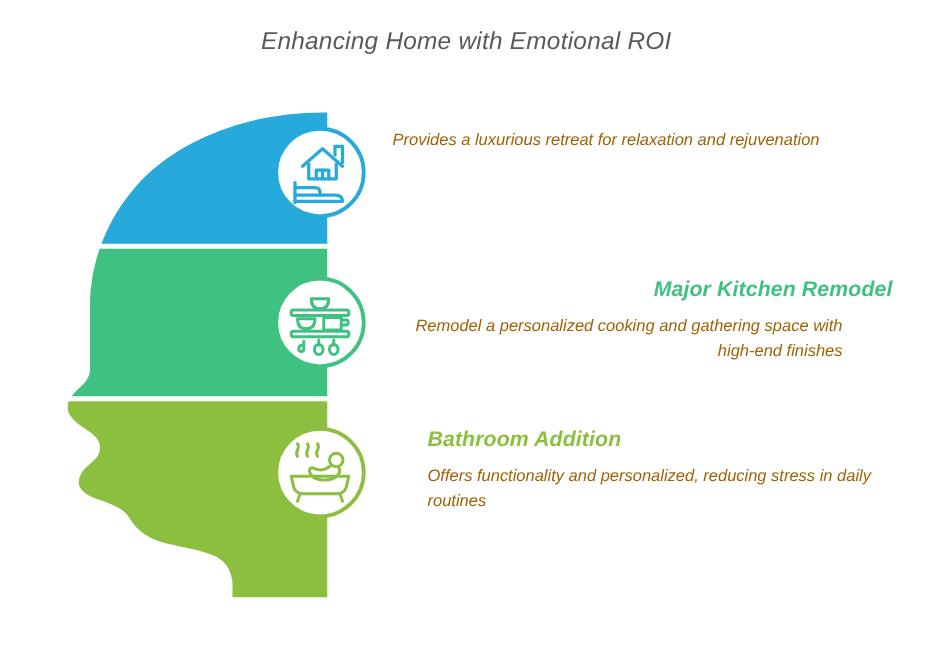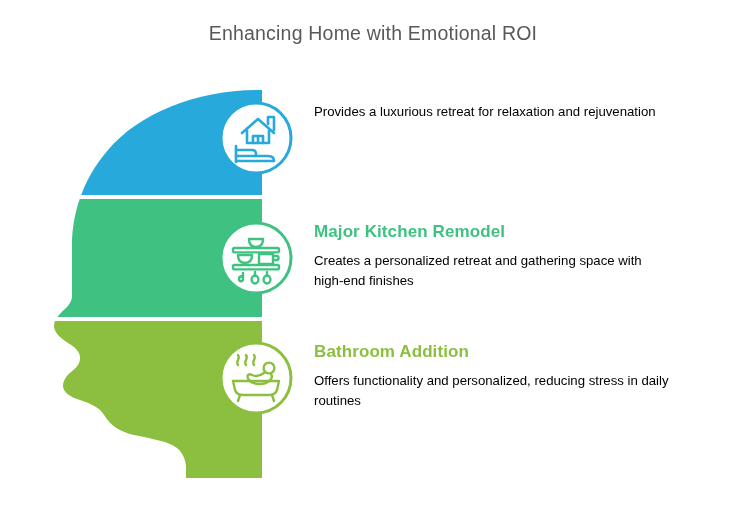--- a/index.html
+++ b/index.html
@@ -13,20 +13,21 @@
     position: relative;
     overflow: hidden;
     font-family: "Liberation Sans", sans-serif;
     -webkit-font-smoothing: antialiased;
   }
   #infographic {
     position: absolute;
     inset: 0;
     width: 623px;
     height: 528px;
+    font-style: italic;
   }
   #page-title {
     position: absolute;
     top: 22px;
     left: 0;
     width: 746px;
     text-align: center;
     font-size: 19.5px;
     font-weight: 400;
     color: #58595b;
@@ -47,28 +48,28 @@
   }
   .item-title {
     font-size: 17px;
     font-weight: bold;
     margin: 0 0 9px 0;
     letter-spacing: 0.1px;
   }
   .item-desc {
     font-size: 13.2px;
     font-weight: 400;
-    color: #000000;
+    color: #a16207;
     line-height: 1.55;
     margin: 0;
     max-width: 360px;
   }
   #item-0 { top: 102px; }
-  #item-1 { top: 222px; }
-  #item-2 { top: 342px; }
+  #item-1 { top: 222px; text-align: right; }
+  #item-2 { top: 342px; margin-left: 28px; }
   .icon-wrap {
     position: absolute;
     width: 76px;
     height: 76px;
   }
   #icon-0 { left: 218px; top: 100px; }
   #icon-1 { left: 218px; top: 220px; }
   #icon-2 { left: 218px; top: 340px; }
 </style>
 </head>
@@ -183,21 +184,21 @@
       </g>
     </svg>
   </div>
 
   <div class="item" id="item-0">
     <div class="item-desc">Provides a luxurious retreat for relaxation and rejuvenation</div>
   </div>
 
   <div class="item" id="item-1">
     <div class="item-title" style="color:#3fc281">Major Kitchen Remodel</div>
-    <div class="item-desc">Creates a personalized retreat and gathering space with high-end finishes</div>
+    <div class="item-desc">Remodel a personalized cooking and gathering space with high-end finishes</div>
   </div>
 
   <div class="item" id="item-2">
     <div class="item-title" style="color:#8cbf3f">Bathroom Addition</div>
     <div class="item-desc">Offers functionality and personalized, reducing stress in daily routines</div>
   </div>
 
 </div>
 
 </body></html>

